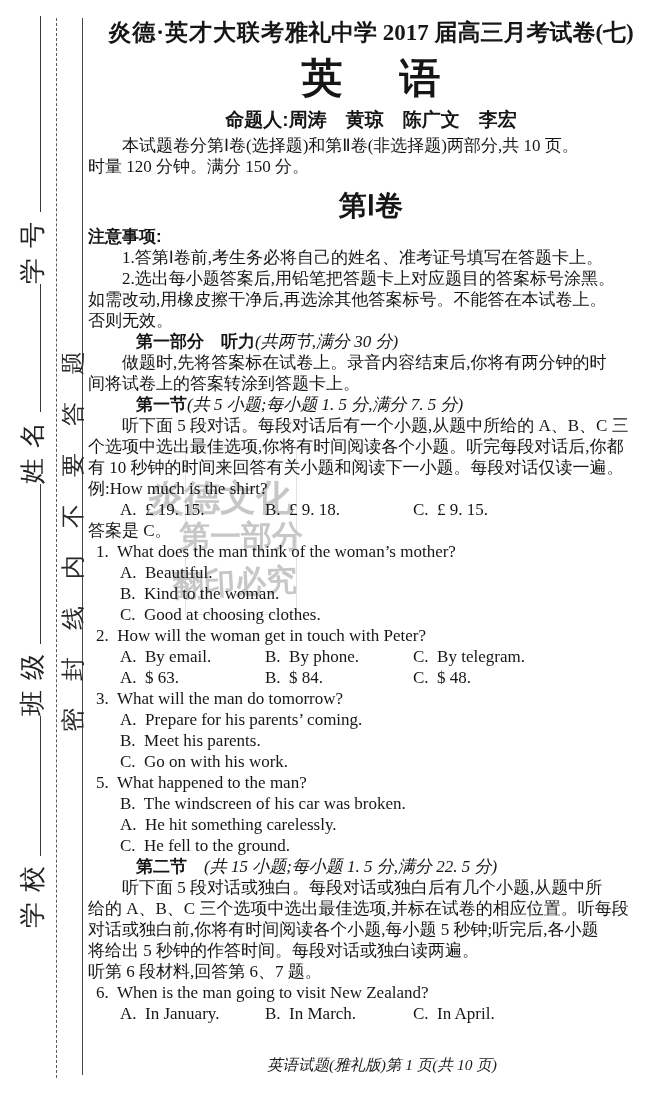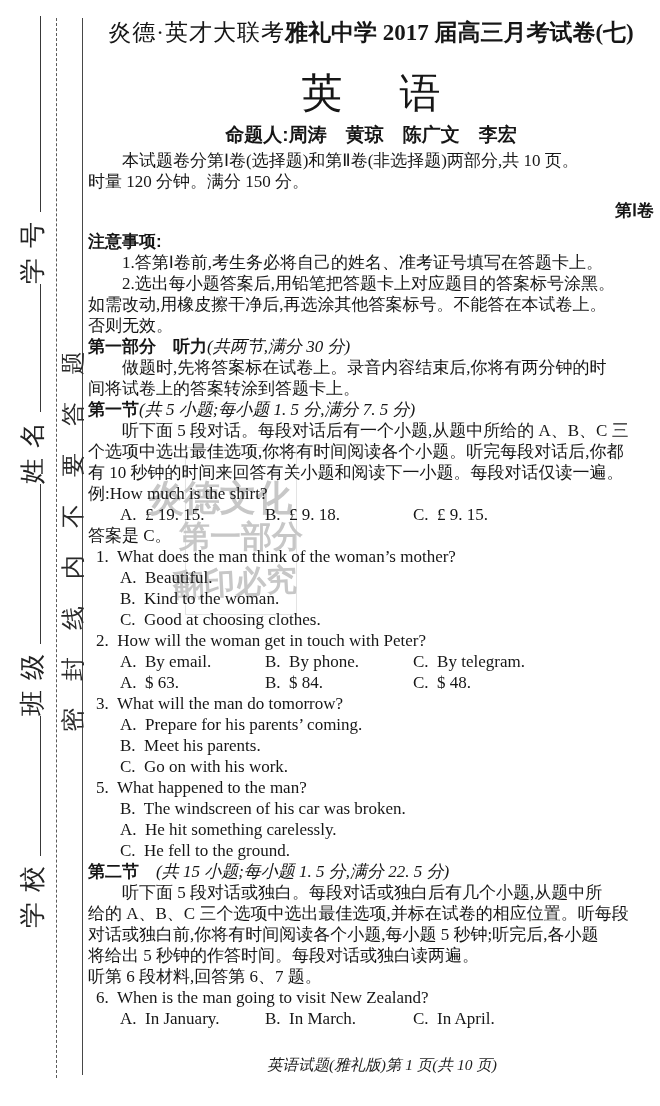--- a/index.html
+++ b/index.html
@@ -25,29 +25,29 @@
   }
   
   .wm-box { position:absolute; left:185px; top:447px; width:110px; height:166px; border:1px solid #e3e3e3; }
   .wm { position:absolute; color:#c7c7c7; font-weight:bold; white-space:nowrap; font-family:"Liberation Serif", serif; }
   .wm1 { left:148px; top:474px; font-size:36px; letter-spacing:0px; }
   .wm2 { left:179px; top:516px; font-size:31px; }
   .wm3 { left:173px; top:562px; font-size:31px; transform:rotate(-3deg); }
   
   .content { position:absolute; left:88px; top:12px; width:566px; }
   .doc-title { text-align:center; font-size:23px; font-weight:bold; margin-top:5px; white-space:nowrap; }
-  .doc-title .brand { font-weight:400; letter-spacing:1px; }
-  .subject { text-align:center; font-size:41px; font-weight:normal; font-family:"Liberation Sans", sans-serif; margin:22px 0 5px; line-height:46px; }
+  .doc-title .brand { font-weight:700; letter-spacing:1px; }
+  .subject { text-align:center; font-size:41px; font-weight:bold; font-family:"Liberation Sans", sans-serif; margin:7px 0 5px; line-height:46px; }
   .subject span { letter-spacing:57px; margin-right:-57px; }
   .authors { text-align:center; font-size:19px; font-weight:bold; font-family:"Liberation Sans", sans-serif; line-height:27px; margin-bottom:2px; }
   .line { font-size:17px; line-height:21px; white-space:pre; }
   .indent { padding-left:34px; }
-  .center-head { text-align:right; font-size:17px; line-height:33px; font-weight:600; margin:2px 0 4px; }
+  .center-head { text-align:center; font-size:28px; line-height:33px; font-weight:600; margin:12px 0 4px; }
   .head { font-family:"Liberation Sans", sans-serif; font-weight:bold; margin-top:4px; }
-  .bold-head { font-family:"Liberation Sans", sans-serif; font-weight:bold; }
+  .bold-head { font-family:"Liberation Sans", sans-serif; font-weight:bold;margin-left:48px; }
   .kai { font-style:italic; }
   .q { padding-left:8px; }
   .optline { padding-left:32px; }
   .opts3 { padding-left:32px; display:flex; }
   .opts3 span:nth-child(1) { width:145px; }
   .opts3 span:nth-child(2) { width:148px; }
   .footer { position:absolute; left:99px; top:1055px; width:566px; text-align:center; font-size:15.5px; font-style:italic; color:#1d1d1d; }
 </style>
 </head>
 <body>

